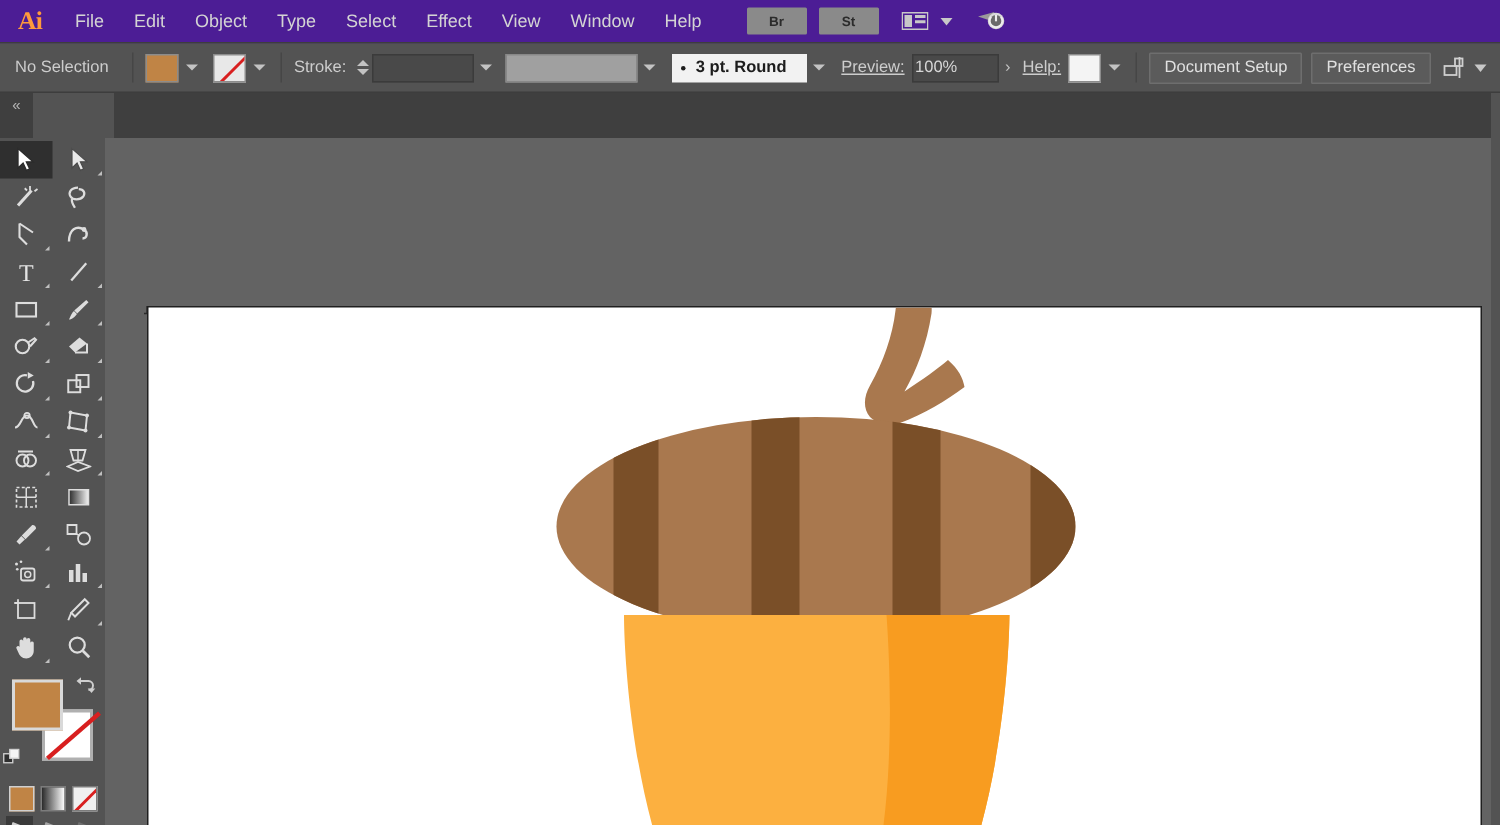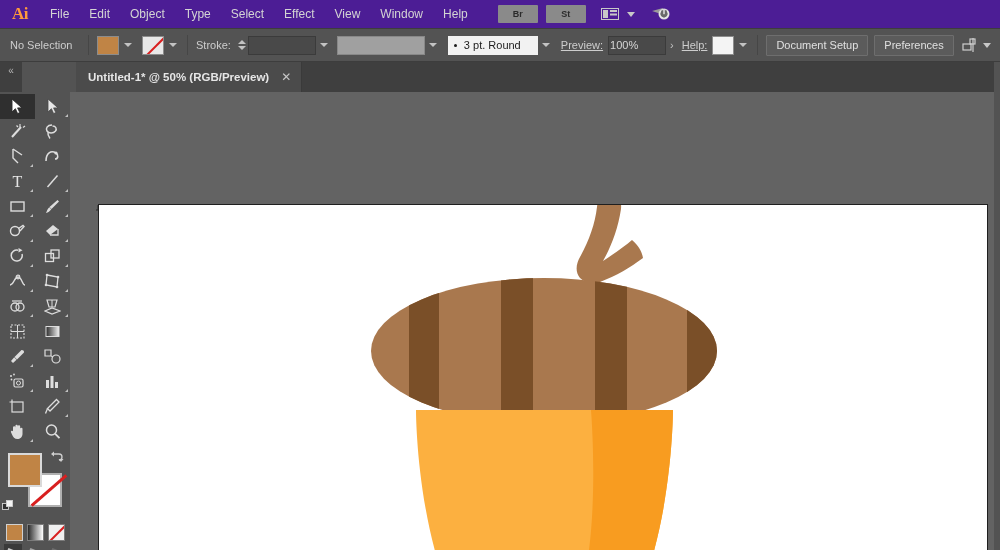--- a/index.html
+++ b/index.html
@@ -103,21 +103,21 @@
   .field-dark {
     height: 19px; background: #494949; border: 1px solid #3b3b3b;
     color: #d6d6d6; font-size: 11px; line-height: 17px; padding: 0 1px;
   }
   .field-gray {
     height: 19px; background: #a0a0a0; border: 1px solid #888;
   }
   .field-light {
     height: 19px; background: #f2f2f2; color: #1d1d1d;
     font-size: 11px; line-height: 17px;
-    display: flex; align-items: center; padding: 0 6px; gap: 7px;
+    display: flex; align-items: center; padding: 0 6px; gap: 7px; font-weight: bold;
   }
   .dot { width: 3px; height: 3px; border-radius: 50%; background: #1d1d1d; }
   .opacity-arrow { color: #c3c3c3; font-size: 11px; margin-left: 4px; }
   .style-swatch { width: 22px; height: 19px; background: #f4f4f4; border: 1px solid #8c8c8c; }
   .cb-button {
     height: 21px; border: 1px solid #6e6e6e; background: #5b5b5b;
     color: #e0e0e0; font-size: 11px; padding: 0 9px;
     display: flex; align-items: center; border-radius: 1px;
   }
 
@@ -348,24 +348,20 @@
         <rect x="8" y="1" width="5" height="5" fill="none" stroke="#cfcfcf" stroke-width="1.2"></rect>
         <line x1="11" y1="0" x2="11" y2="14" stroke="#cfcfcf" stroke-width="1.2"></line>
       </svg>
     </div>
     <div class="caret"></div>
   </div>
 
   <div class="tabbar">
     <div class="collapse-btn">«</div>
     <div class="panel-stub"></div>
-    <div class="doc-tab">
-      <span class="doc-tab-title">Untitled-1* @ 50% (RGB/Preview)</span>
-      <span class="doc-tab-close">✕</span>
-    </div>
   </div>
 
   <div class="toolbar">
     <div class="tool-grid">
 
       <div class="tool active">
         <svg width="15" height="17" viewBox="0 0 15 17">
             <path d="M2 1 L2 14 L5.4 10.7 L7.6 15.6 L9.8 14.6 L7.6 9.9 L12 9.9 Z" fill="#fff" stroke="#2b2b2b" stroke-width="0.9"></path>
           </svg>
       </div>

